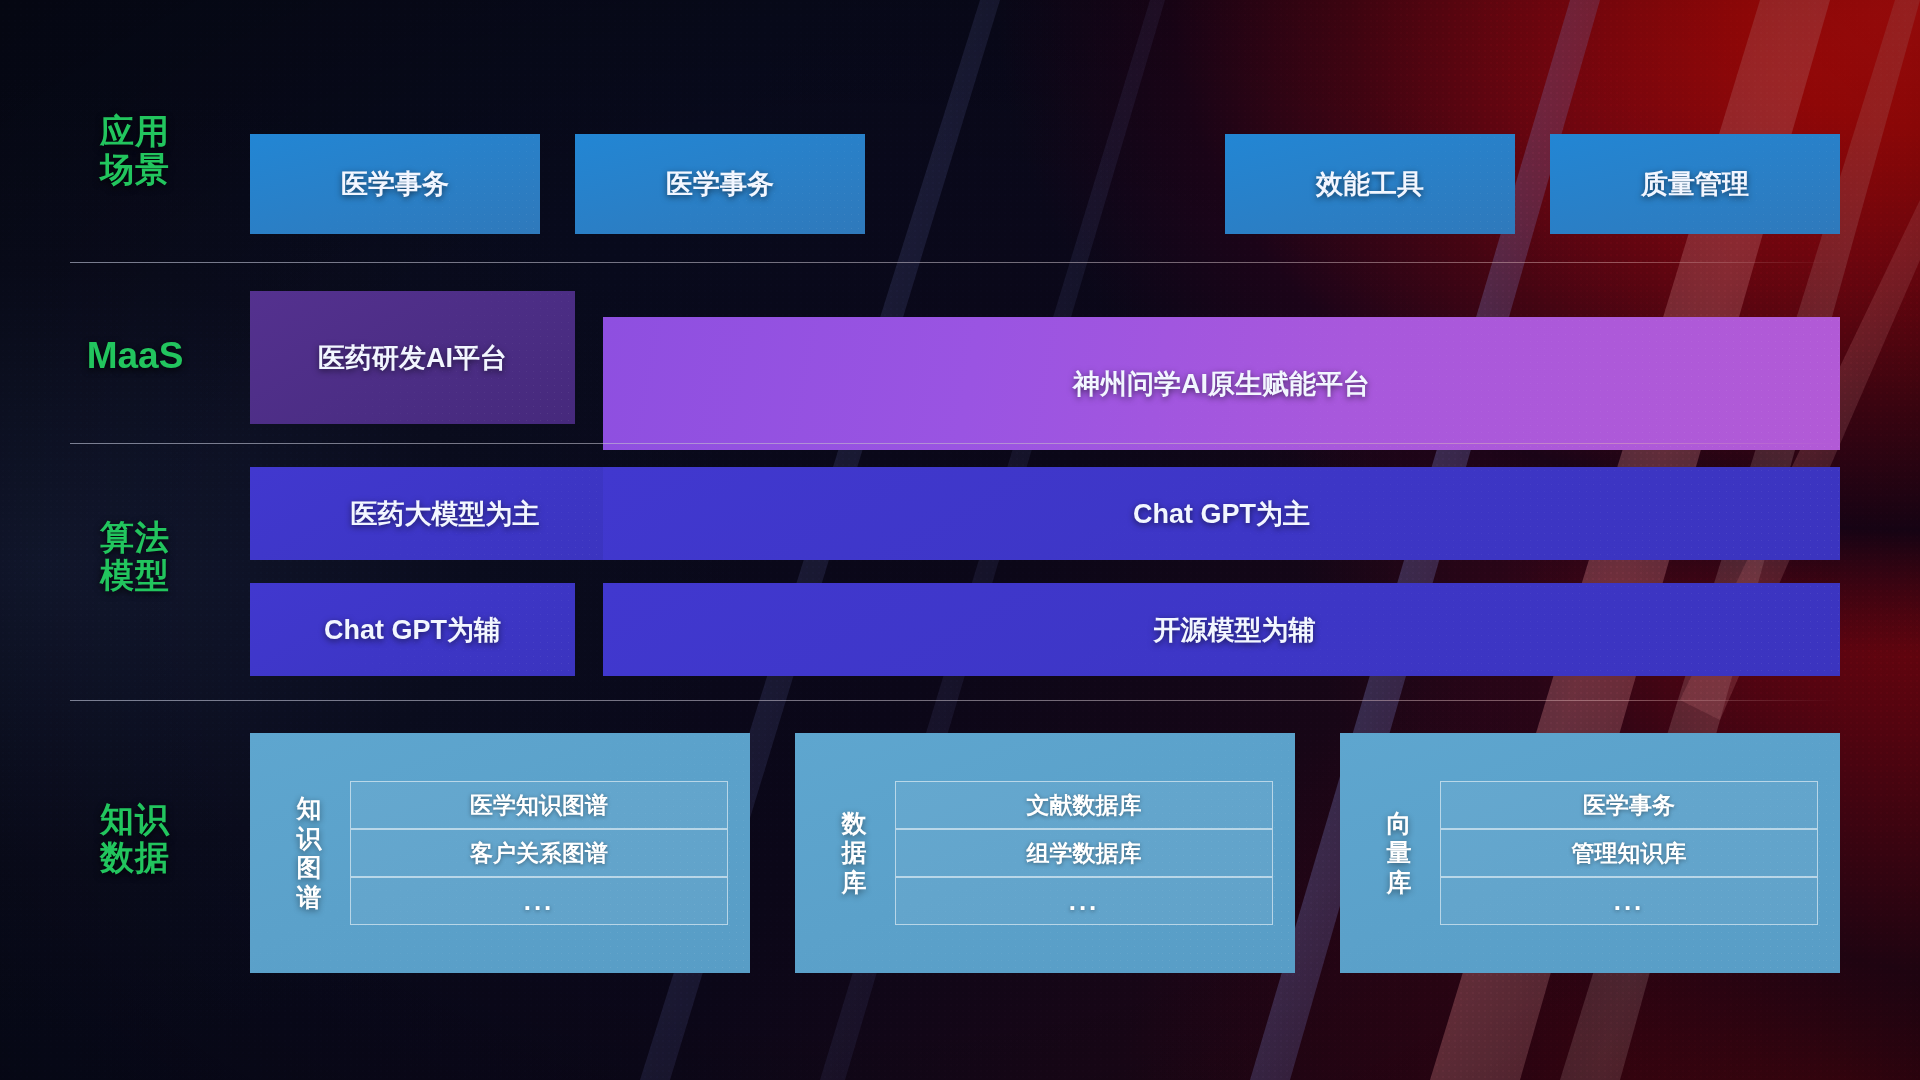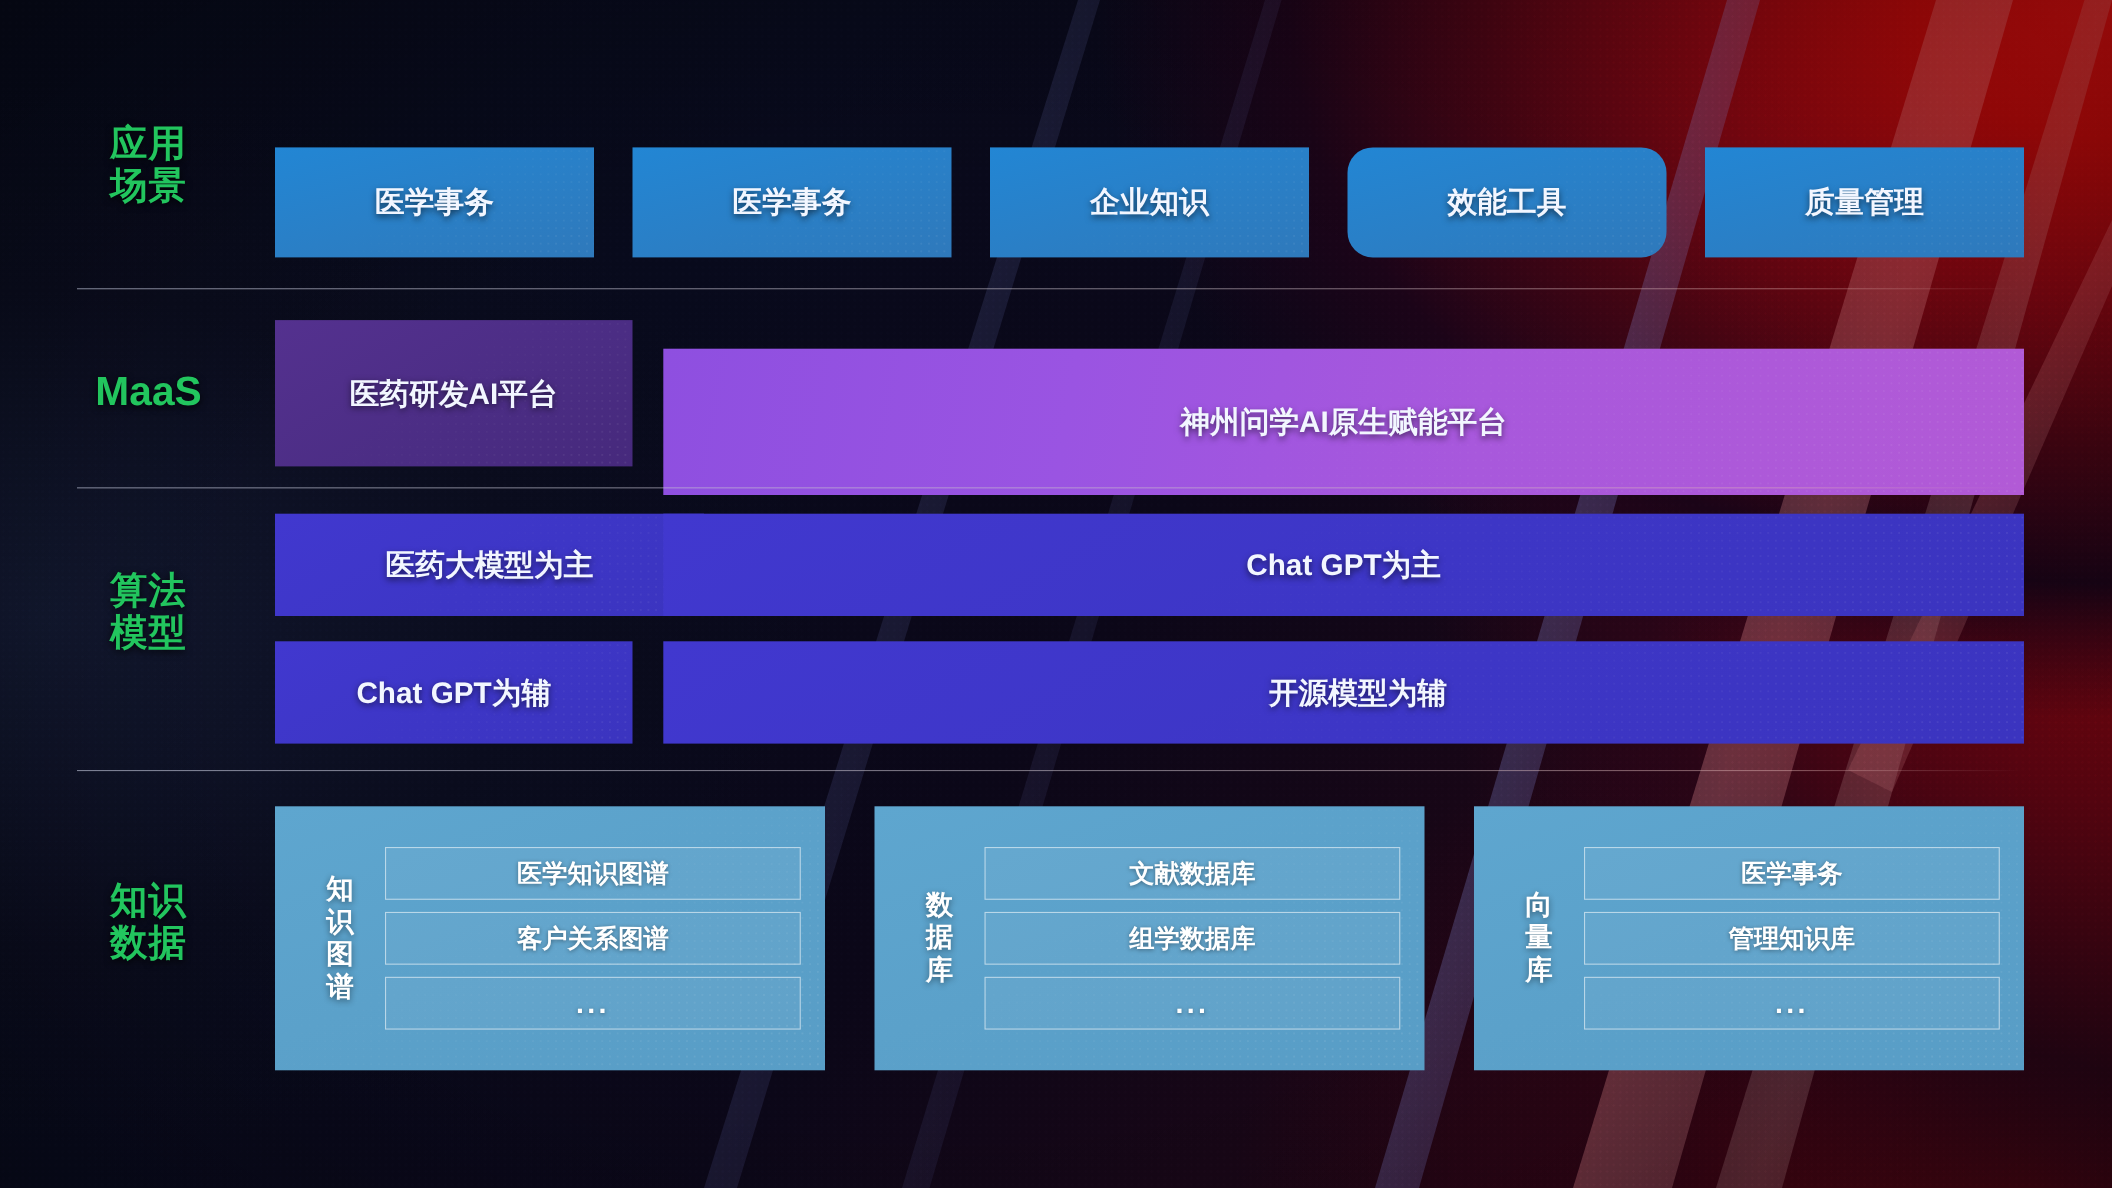--- a/index.html
+++ b/index.html
@@ -82,21 +82,21 @@
             mask-image:linear-gradient(150deg, rgba(0,0,0,0) 30%, #000 100%);
   }
   .kcard-title{
     position:relative; z-index:2;
     width:66px; margin-left:26px;
     color:#fff; font-weight:700; font-size:25px; line-height:1.18;
     text-align:center; white-space:pre-line;
     text-shadow:0 2px 6px rgba(0,0,0,.45);
   }
   .kcard-list{ position:relative; z-index:2; flex:1; padding:16px 22px 16px 8px;
-               display:flex; flex-direction:column; gap:11px; }
+               display:flex; flex-direction:column; }
   .kitem{
     height:48px; display:flex; align-items:center; justify-content:center;
     border:1px solid rgba(255,255,255,.55);
     color:#fff; font-weight:700; font-size:23px;
     text-shadow:0 1px 4px rgba(0,0,0,.4);
     background:rgba(255,255,255,.05);
   }
   .kitem.ellipsis{ font-size:26px; letter-spacing:3px; }
 </style>
 </head>
@@ -133,22 +133,21 @@
 <div id="bg-dots"></div>
 <div id="bg-vignette"></div>
 
 <div id="stage">
 
   <div class="rowlabel" style="top:112px;font-size:34px;">应用
 场景</div>
 
   <div class="box app-box" style="left:250px;top:134px;width:290px;height:100px;">医学事务</div>
   <div class="box app-box" style="left:575px;top:134px;width:290px;height:100px;">医学事务</div>
-  <div class="box app-box" style="left:900px;top:134px;width:290px;height:100px;">企业知识</div>
-  <div class="box app-box" style="left:1225px;top:134px;width:290px;height:100px;border-radius:23px;">效能工具</div>
+  <div class="box app-box" style="left:1225px;top:134px;width:290px;height:100px;">效能工具</div>
   <div class="box app-box" style="left:1550px;top:134px;width:290px;height:100px;">质量管理</div>
 
   <div class="divider" style="top:262px;"></div>
 
   <div class="rowlabel" style="top:335px;font-size:37px;letter-spacing:0;">MaaS</div>
 
   <div class="box maas-left" style="left:250px;top:291px;width:325px;height:133px;">医药研发AI平台</div>
   <div class="box maas-main" style="left:603px;top:291px;width:1237px;height:133px;margin-top:26px;">神州问学AI原生赋能平台</div>
 
   <div class="divider" style="top:443px;"></div>

